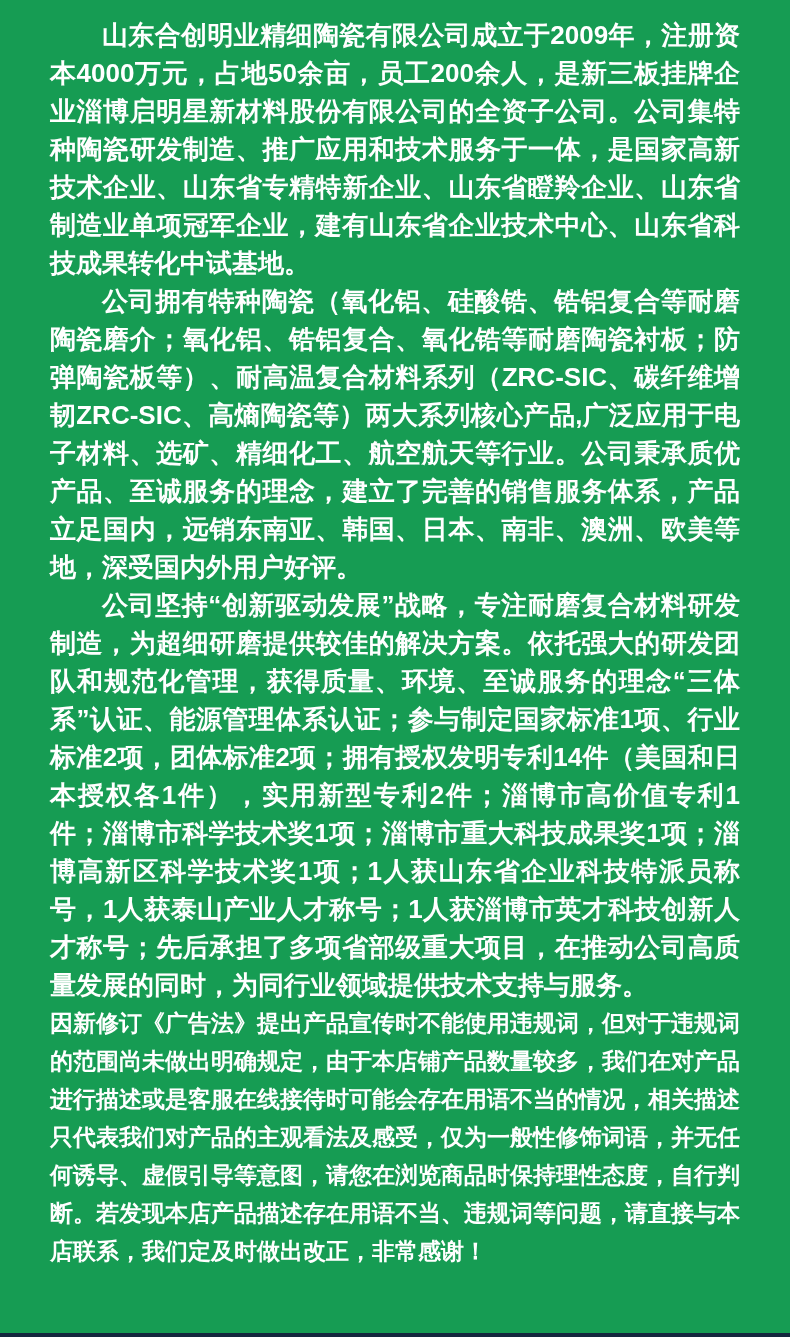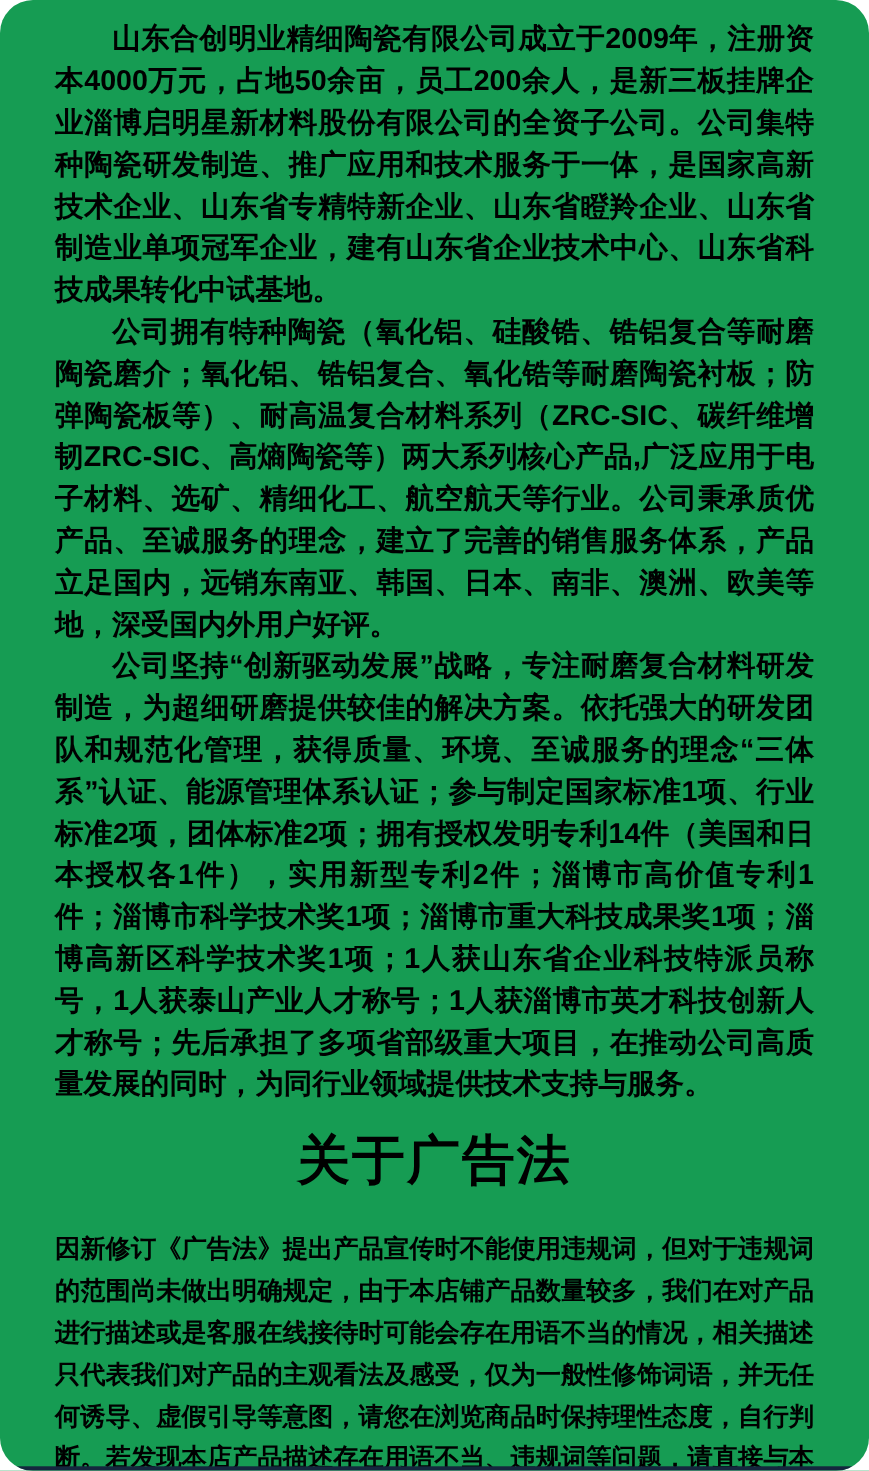--- a/index.html
+++ b/index.html
@@ -49,25 +49,24 @@
     position: absolute;
     left: 0;
     bottom: 0;
     width: 100%;
     height: 4px;
   }
 </style>
 </head>
 <body>
 
-<div class="page" style="background: rgb(22, 156, 83); color: #000000; border-radius: 30px;">
+<div class="page" style="background: rgb(22, 156, 83); color: #ffffff;">
   <div class="content">
     <p class="profile-para">山东合创明业精细陶瓷有限公司成立于2009年，注册资本4000万元，占地50余亩，员工200余人，是新三板挂牌企业淄博启明星新材料股份有限公司的全资子公司。公司集特种陶瓷研发制造、推广应用和技术服务于一体，是国家高新技术企业、山东省专精特新企业、山东省瞪羚企业、山东省制造业单项冠军企业，建有山东省企业技术中心、山东省科技成果转化中试基地。</p>
     <p class="profile-para">公司拥有特种陶瓷（氧化铝、硅酸锆、锆铝复合等耐磨陶瓷磨介；氧化铝、锆铝复合、氧化锆等耐磨陶瓷衬板；防弹陶瓷板等）、耐高温复合材料系列（ZRC-SIC、碳纤维增韧ZRC-SIC、高熵陶瓷等）两大系列核心产品,广泛应用于电子材料、选矿、精细化工、航空航天等行业。公司秉承质优产品、至诚服务的理念，建立了完善的销售服务体系，产品立足国内，远销东南亚、韩国、日本、南非、澳洲、欧美等地，深受国内外用户好评。</p>
     <p class="profile-para">公司坚持“创新驱动发展”战略，专注耐磨复合材料研发制造，为超细研磨提供较佳的解决方案。依托强大的研发团队和规范化管理，获得质量、环境、至诚服务的理念“三体系”认证、能源管理体系认证；参与制定国家标准1项、行业标准2项，团体标准2项；拥有授权发明专利14件（美国和日本授权各1件），实用新型专利2件；淄博市高价值专利1件；淄博市科学技术奖1项；淄博市重大科技成果奖1项；淄博高新区科学技术奖1项；1人获山东省企业科技特派员称号，1人获泰山产业人才称号；1人获淄博市英才科技创新人才称号；先后承担了多项省部级重大项目，在推动公司高质量发展的同时，为同行业领域提供技术支持与服务。</p>
 
-    <h1 class="ad-heading">关于广告法</h1>
 
     <p class="ad-body">因新修订《广告法》提出产品宣传时不能使用违规词，但对于违规词的范围尚未做出明确规定，由于本店铺产品数量较多，我们在对产品进行描述或是客服在线接待时可能会存在用语不当的情况，相关描述只代表我们对产品的主观看法及感受，仅为一般性修饰词语，并无任何诱导、虚假引导等意图，请您在浏览商品时保持理性态度，自行判断。若发现本店产品描述存在用语不当、违规词等问题，请直接与本店联系，我们定及时做出改正，非常感谢！</p>
   </div>
 
   <div class="footer-bar" style="background: rgb(20, 39, 62);"></div>
 </div>
 
 </body></html>

